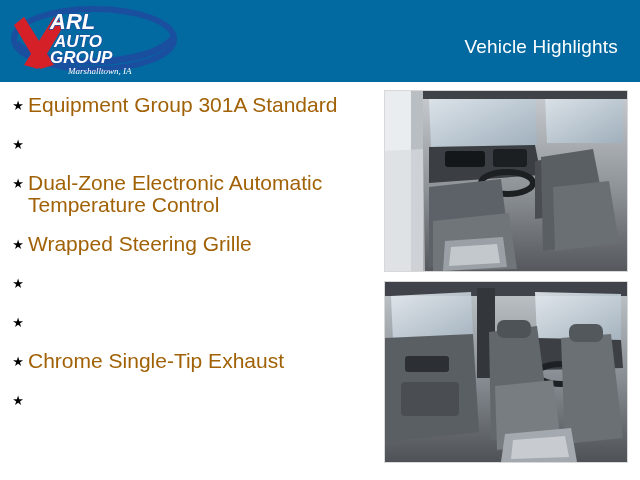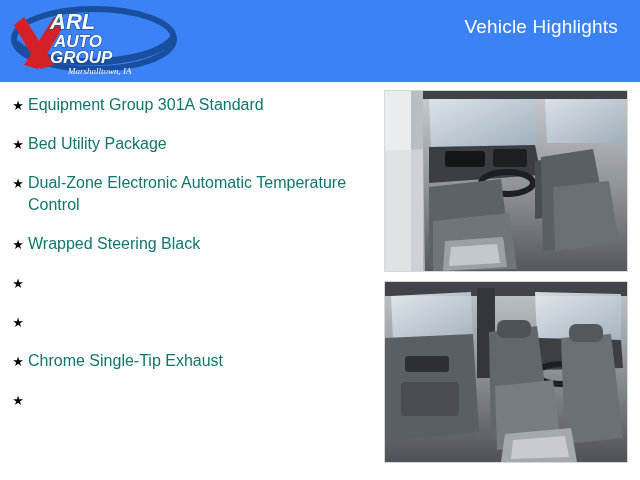--- a/index.html
+++ b/index.html
@@ -13,36 +13,36 @@
     font-family: "Liberation Sans", sans-serif;
     overflow: hidden;
     position: relative;
   }
 
   
   .header {
     position: relative;
     width: 640px;
     height: 82px;
-    background: #3b82f6;
+    background: #0369a1;
     box-sizing: border-box;
   }
   .logo {
     position: absolute;
     left: 10px;
     top: 3px;
     width: 168px;
     height: 76px;
   }
   .logo svg { display: block; }
 
   .header-title {
     position: absolute;
     right: 22px;
-    top: 16px;
+    top: 36px;
     color: #ffffff;
     font-size: 19px;
     letter-spacing: 0.2px;
     white-space: nowrap;
   }
 
   
   .content {
     position: relative;
     width: 640px;
@@ -64,23 +64,23 @@
   .bullet {
     width: 20px;
     min-width: 20px;
     font-size: 13px;
     line-height: 21px;
     color: #000000;
     text-align: center;
     padding-top: 1px;
   }
   .feature-text {
-    font-size: 16px;
+    font-size: 21px;
     line-height: 22px;
-    color: #0f766e;
+    color: #a16207;
     max-width: 330px;
   }
 
   
   .photos {
     position: absolute;
     right: 12px;
     top: 8px;
     width: 244px;
   }
@@ -126,31 +126,30 @@
 
   <div class="features">
 
     <div class="feature">
       <span class="bullet">★</span>
       <span class="feature-text">Equipment Group 301A Standard</span>
     </div>
 
     <div class="feature">
       <span class="bullet">★</span>
-      <span class="feature-text">Bed Utility Package</span>
     </div>
 
     <div class="feature">
       <span class="bullet">★</span>
       <span class="feature-text">Dual-Zone Electronic Automatic Temperature Control</span>
     </div>
 
     <div class="feature">
       <span class="bullet">★</span>
-      <span class="feature-text">Wrapped Steering Black</span>
+      <span class="feature-text">Wrapped Steering Grille</span>
     </div>
 
     <div class="feature">
       <span class="bullet">★</span>
     </div>
 
     <div class="feature">
       <span class="bullet">★</span>
     </div>
 

